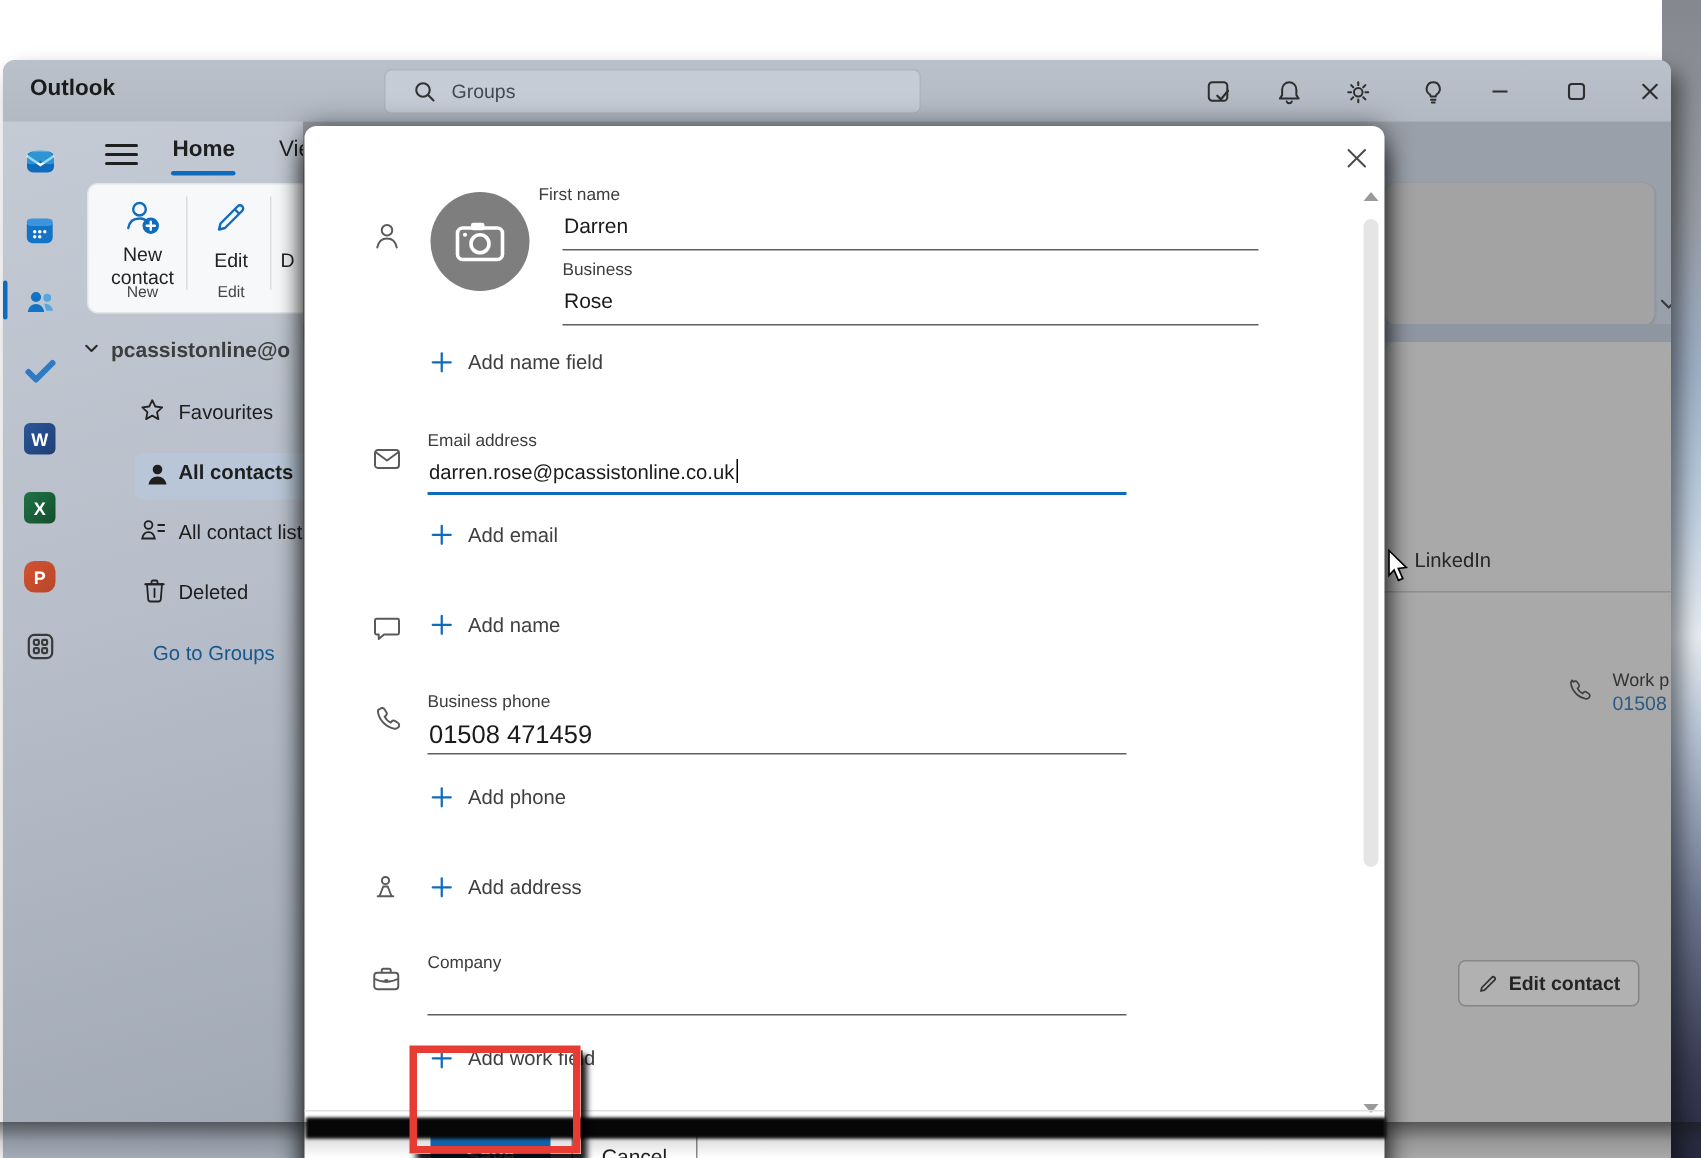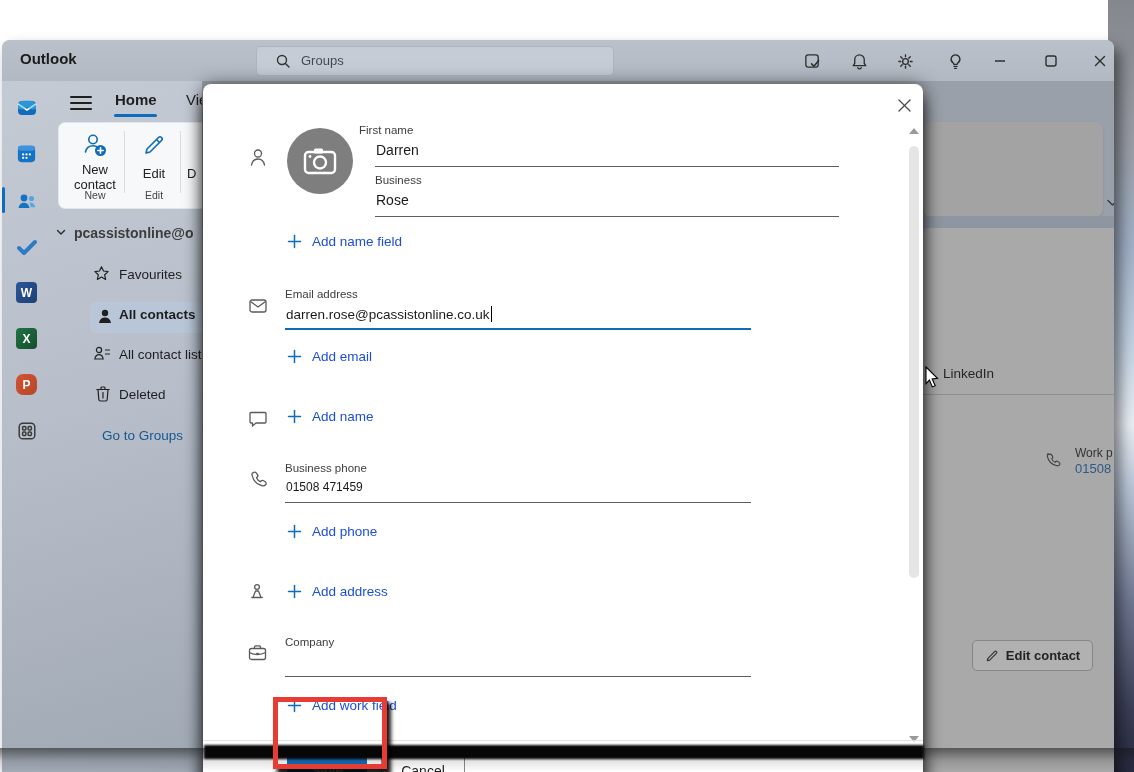--- a/index.html
+++ b/index.html
@@ -50,21 +50,21 @@
   .rp-value{font-size:13px;color:#2c5a85;white-space:nowrap;}
   .edit-contact-btn{left:49px;top:412px;width:119px;height:29px;background:#b1b1b1;border:1px solid #868686;border-radius:5px;
      display:flex;align-items:center;justify-content:center;gap:7px;font-size:13px;font-weight:bold;color:#242424;}
   
   .dialog{left:201px;top:44px;width:720px;height:706px;background:#ffffff;border-radius:8px 8px 0 0;
      box-shadow:0 0 18px rgba(0,0,0,.5),0 14px 16px rgba(0,0,0,.75);}
   .fld-label{font-size:11.5px;color:#3d3d3d;}
   .fld-value{font-size:14px;color:#1a1a1a;white-space:nowrap;}
   .fld-line{height:1px;background:#5f5f5f;}
   .fld-line-blue{height:2px;background:#0f6cbd;}
-  .add-link{display:flex;align-items:center;gap:10px;font-size:13.5px;color:#1d4ed8;}
+  .add-link{display:flex;align-items:center;gap:10px;font-size:13.5px;color:#404040;}
   .avatar{left:84px;top:44px;width:66px;height:66px;border-radius:50%;background:#7e7e7e;
      display:flex;align-items:center;justify-content:center;}
   .caret{display:inline-block;width:1px;height:16px;background:#000;vertical-align:-3px;margin-left:1px;}
   .btn-save{left:84px;top:669px;width:80px;height:33px;background:#0f6cbd;border-radius:4px;
      display:flex;align-items:center;justify-content:center;color:#fff;font-size:14px;font-weight:bold;}
   .btn-cancel{left:178px;top:669px;width:82px;height:33px;background:#fff;border:1px solid #8a8a8a;border-radius:4px;
      display:flex;align-items:center;justify-content:center;color:#1f1f1f;font-size:14px;}
   .footer-line{left:0;top:656px;width:720px;height:1px;background:#e1e1e1;}
   .scroll-track{left:704px;top:40px;width:14px;height:606px;}
   .scroll-thumb{left:2px;top:22px;width:10px;height:432px;background:#e5e5e5;border-radius:5px;}
@@ -423,21 +423,21 @@
         </span>
       <span>Add name</span>
     </div>
 
     <div class="abs" style="left:46px;top:386px;">
       <svg width="18" height="18" viewBox="0 0 18 18">
           <path d="M4.4 2.6c.9-.9 2.3-.7 3 .4l1.1 1.7c.5.8.4 1.8-.3 2.4l-.7.6c.8 1.8 2.2 3.2 4 4l.6-.7c.6-.7 1.6-.8 2.4-.3l1.7 1.1c1.1.7 1.3 2.1.4 3-.7.8-1.7 1.2-2.7 1-5.5-1.1-9.8-5.4-10.9-10.9-.2-1 .2-2 1.4-2.3z" stroke="#5a5a5a" fill="none" stroke-width="1.3"></path>
         </svg>
     </div>
     <div class="abs fld-label" style="left:82px;top:378px;">Business phone</div>
-    <div class="abs fld-value" style="left:83px;top:396px;font-size:12px;">01508 471459</div>
+    <div class="abs fld-value" style="left:83px;top:396px;font-size:17px;">01508 471459</div>
     <div class="abs fld-line" style="left:82px;top:418px;width:466px;"></div>
 
     <div class="abs add-link" style="left:84px;top:440px;">
       <span>
           <svg width="15" height="15" viewBox="0 0 15 15">
             <g stroke="#0f6cbd" stroke-width="1.5" stroke-linecap="round">
               <line x1="7.5" y1="1.5" x2="7.5" y2="13.5"></line>
               <line x1="1.5" y1="7.5" x2="13.5" y2="7.5"></line>
             </g>
           </svg>

